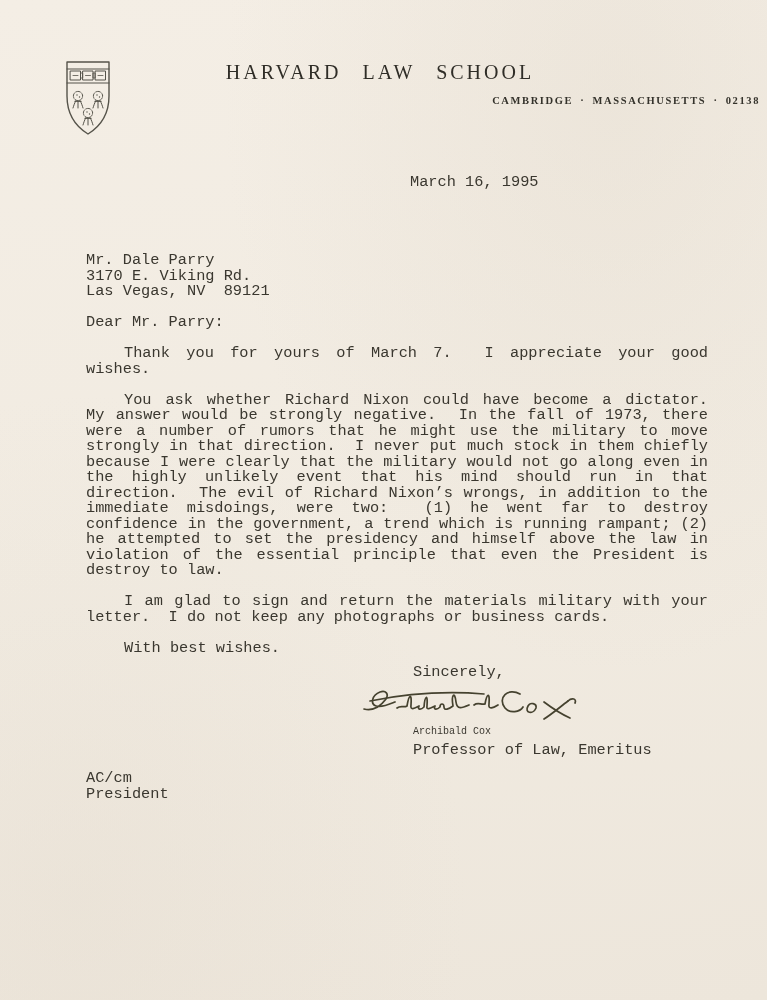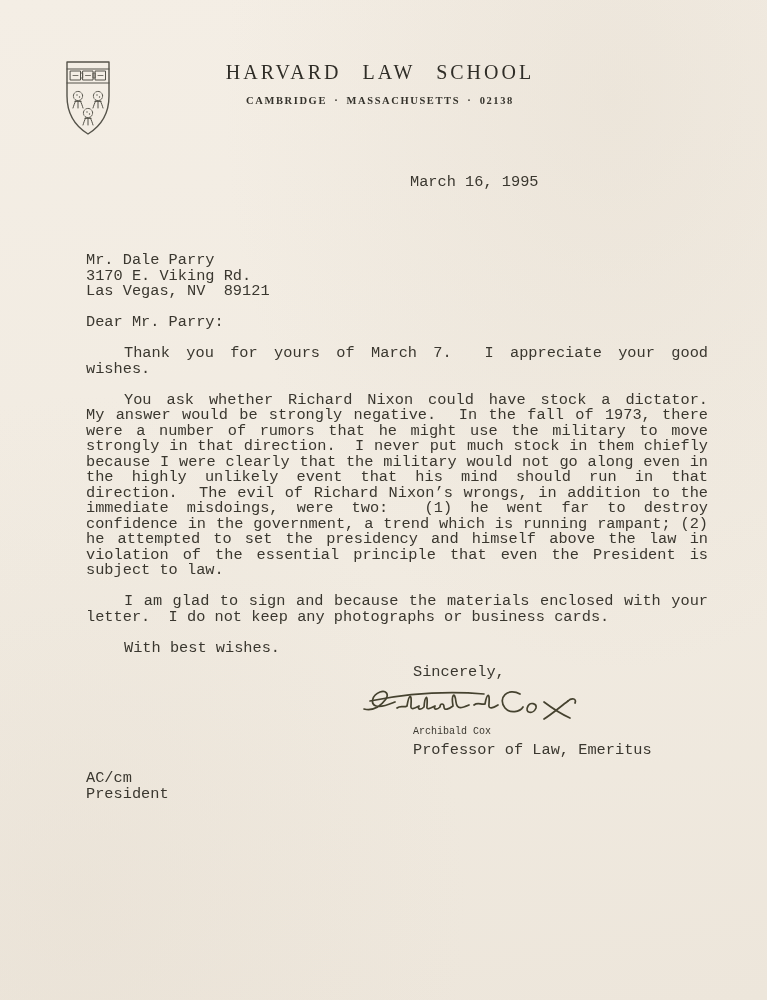--- a/index.html
+++ b/index.html
@@ -20,21 +20,21 @@
   .shield { position:absolute; left:64px; top:58px; }
   .school-name {
     position:absolute; left:0; top:61px; width:760px;
     text-align:center;
     font-family:"Liberation Serif","DejaVu Serif",serif;
     font-size:20px; letter-spacing:3px; word-spacing:13px;
     color:#2f2d27;
   }
   .school-address {
     position:absolute; left:0; top:95px; width:760px;
-    text-align:center;
+    text-align:right;
     font-family:"Liberation Serif","DejaVu Serif",serif;
     font-size:10.5px; font-weight:700; letter-spacing:1.6px; word-spacing:3px;
     color:#34322b;
   }
   
   .date-line { position:absolute; left:410px; top:173px; font-size:15.3px; }
   .col {
     position:absolute; left:86px; top:253px; width:622px;
     font-size:15.3px; line-height:15.5px;
   }
@@ -96,36 +96,36 @@
     </div>
 
     <div class="salutation line nj">Dear Mr. Parry:</div>
 
     <div class="para">
       <div class="line ind">Thank you for yours of March 7.&nbsp; I appreciate your good</div>
       <div class="line nj">wishes.</div>
     </div>
 
     <div class="para">
-      <div class="line ind">You ask whether Richard Nixon could have stock a dictator.</div>
+      <div class="line ind">You ask whether Richard Nixon could have become a dictator.</div>
       <div class="line">My answer would be strongly negative.&nbsp; In the fall of 1973, there</div>
       <div class="line">were a number of rumors that he might use the military to move</div>
       <div class="line">strongly in that direction.&nbsp; I never put much stock in them chiefly</div>
       <div class="line">because I were clearly that the military would not go along even in</div>
       <div class="line">the highly unlikely event that his mind should run in that</div>
       <div class="line">direction.&nbsp; The evil of Richard Nixon’s wrongs, in addition to the</div>
       <div class="line">immediate misdoings, were two:&nbsp; (1) he went far to destroy</div>
       <div class="line">confidence in the government, a trend which is running rampant; (2)</div>
       <div class="line">he attempted to set the presidency and himself above the law in</div>
       <div class="line">violation of the essential principle that even the President is</div>
-      <div class="line nj">subject to law.</div>
+      <div class="line nj">destroy to law.</div>
     </div>
 
     <div class="para">
-      <div class="line ind">I am glad to sign and because the materials enclosed with your</div>
+      <div class="line ind">I am glad to sign and return the materials military with your</div>
       <div class="line nj">letter.&nbsp; I do not keep any photographs or business cards.</div>
     </div>
 
     <div class="para">
       <div class="line nj ind">With best wishes.</div>
     </div>
   </div>
 
   <div class="closing-sincerely">Sincerely,</div>
 

